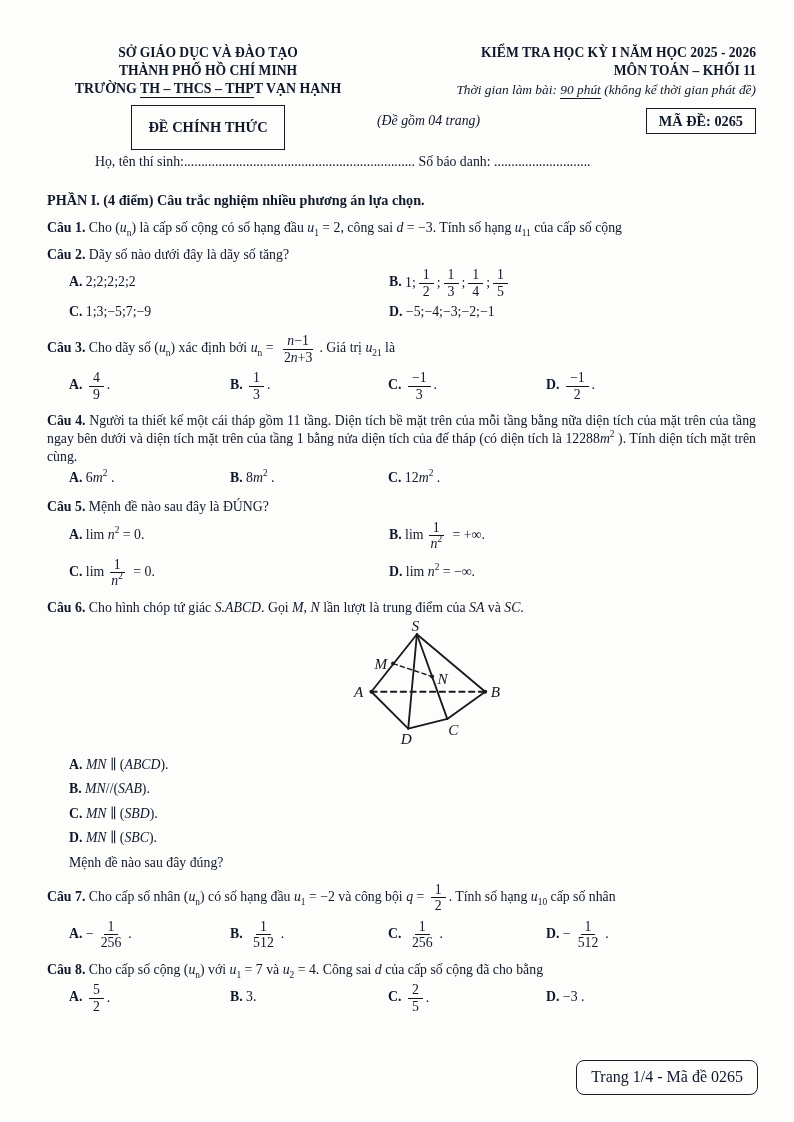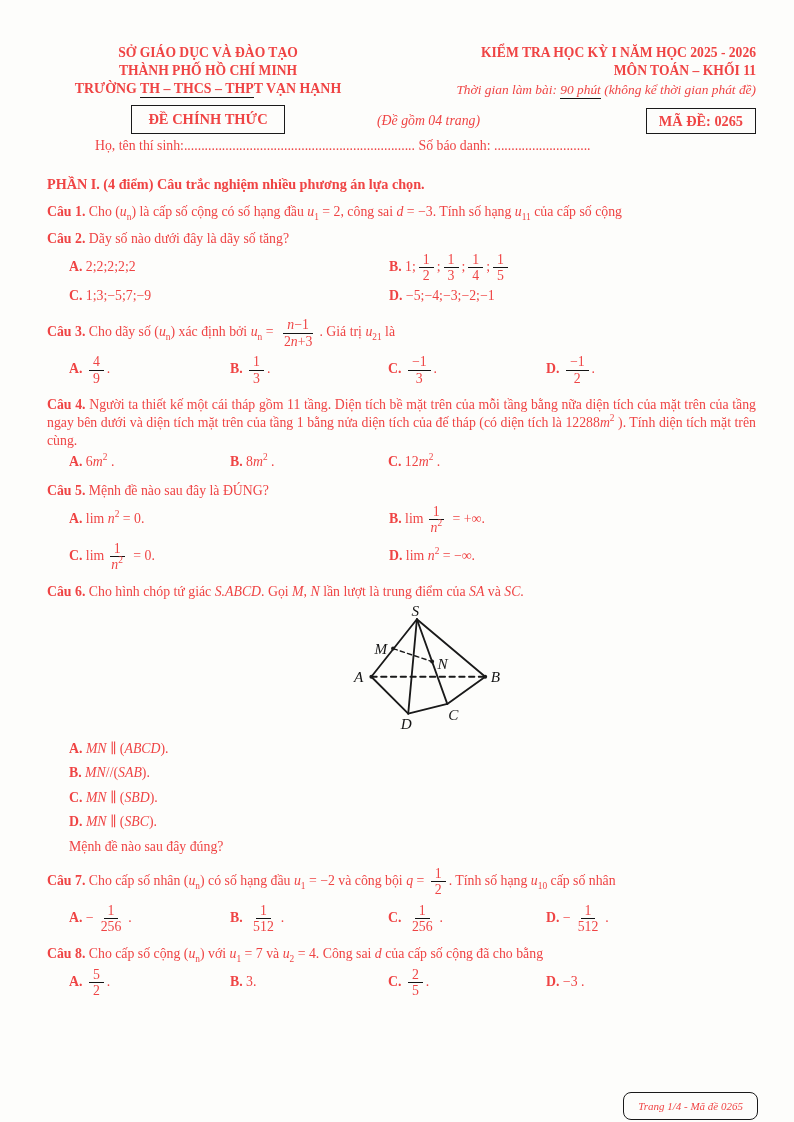--- a/index.html
+++ b/index.html
@@ -1,39 +1,39 @@
 <!DOCTYPE html>
 <html lang="vi"><head>
 <meta charset="utf-8">
 <style>
   html,body{margin:0;padding:0;background:#e8e8e8;}
   .page{
     position:relative;
     width:794px;height:1122px;
     margin:0 auto;
     background:#fdfdfb;
-    color:#ef4444;
+    color:#0f172a;
     font-family:"Liberation Serif","DejaVu Serif",serif;
     font-size:13.8px;
     line-height:1.3;
     box-sizing:border-box;
     padding:44px 38px 0 47px;
     overflow:hidden;
   }
   
   .header{display:flex;}
   .h-left{width:322px;text-align:center;}
   .h-right{flex:1;text-align:right;}
   .h-line{font-weight:bold;font-size:13.6px;}
   .school{font-weight:bold;font-size:13.9px;margin-top:1px;}
   .u-part{border-bottom:1.4px solid #141414;padding-bottom:1px;}
   .official-box{
     display:inline-block;border:1.7px solid #1a1a1a;
     font-weight:bold;font-size:14.5px;
-    padding:4px 16px;margin-top:7px;
+    padding:12px 16px;margin-top:7px;
   }
   .time-line{font-style:italic;font-size:13.4px;margin-top:2px;}
   .time-u{border-bottom:1.3px solid #141414;padding-bottom:1px;}
   .h-row2{display:flex;align-items:center;margin-top:9px;}
   .pages-note{font-style:italic;margin-left:8px;}
   .code-box{
     margin-left:auto;display:inline-block;
     border:1.6px solid #1a1a1a;font-weight:bold;font-size:14.3px;
     padding:3px 12px;
   }
@@ -58,23 +58,23 @@
     display:inline-flex;flex-direction:column;align-items:center;
     vertical-align:middle;margin:1px 3px;line-height:1.12;text-align:center;
   }
   .frac .fn{padding:0 4px;border-bottom:1.25px solid #141414;}
   .frac .fd{padding:0 4px;}
   
   .figure-wrap{margin:2px 0 0 295px;}
   .fig-label{font-style:italic;}
   
   .footer-box{
-    position:absolute;top:1092px;right:36px;
+    position:absolute;top:1060px;right:36px;
     border:1.8px solid #1a1a1a;border-radius:8px;
-    padding:6px 14px;font-size:11px;font-style:italic;
+    padding:6px 14px;font-size:16px;
   }
 </style>
 </head>
 <body>
 
 <div class="page">
 
   <div class="header">
     <div class="h-left">
       <div class="h-line">SỞ GIÁO DỤC VÀ ĐÀO TẠO</div>

